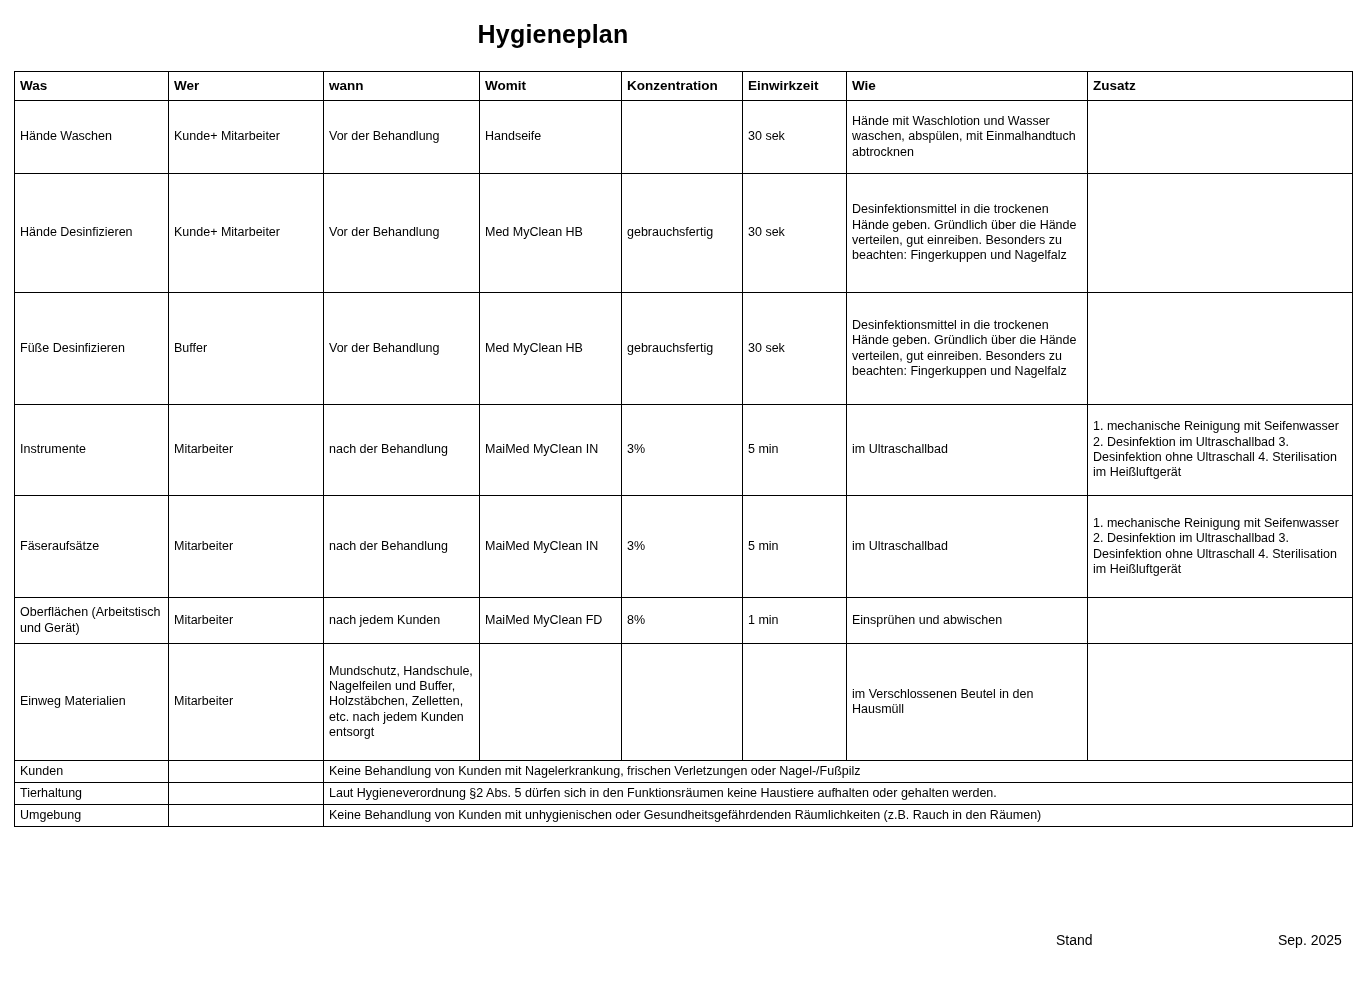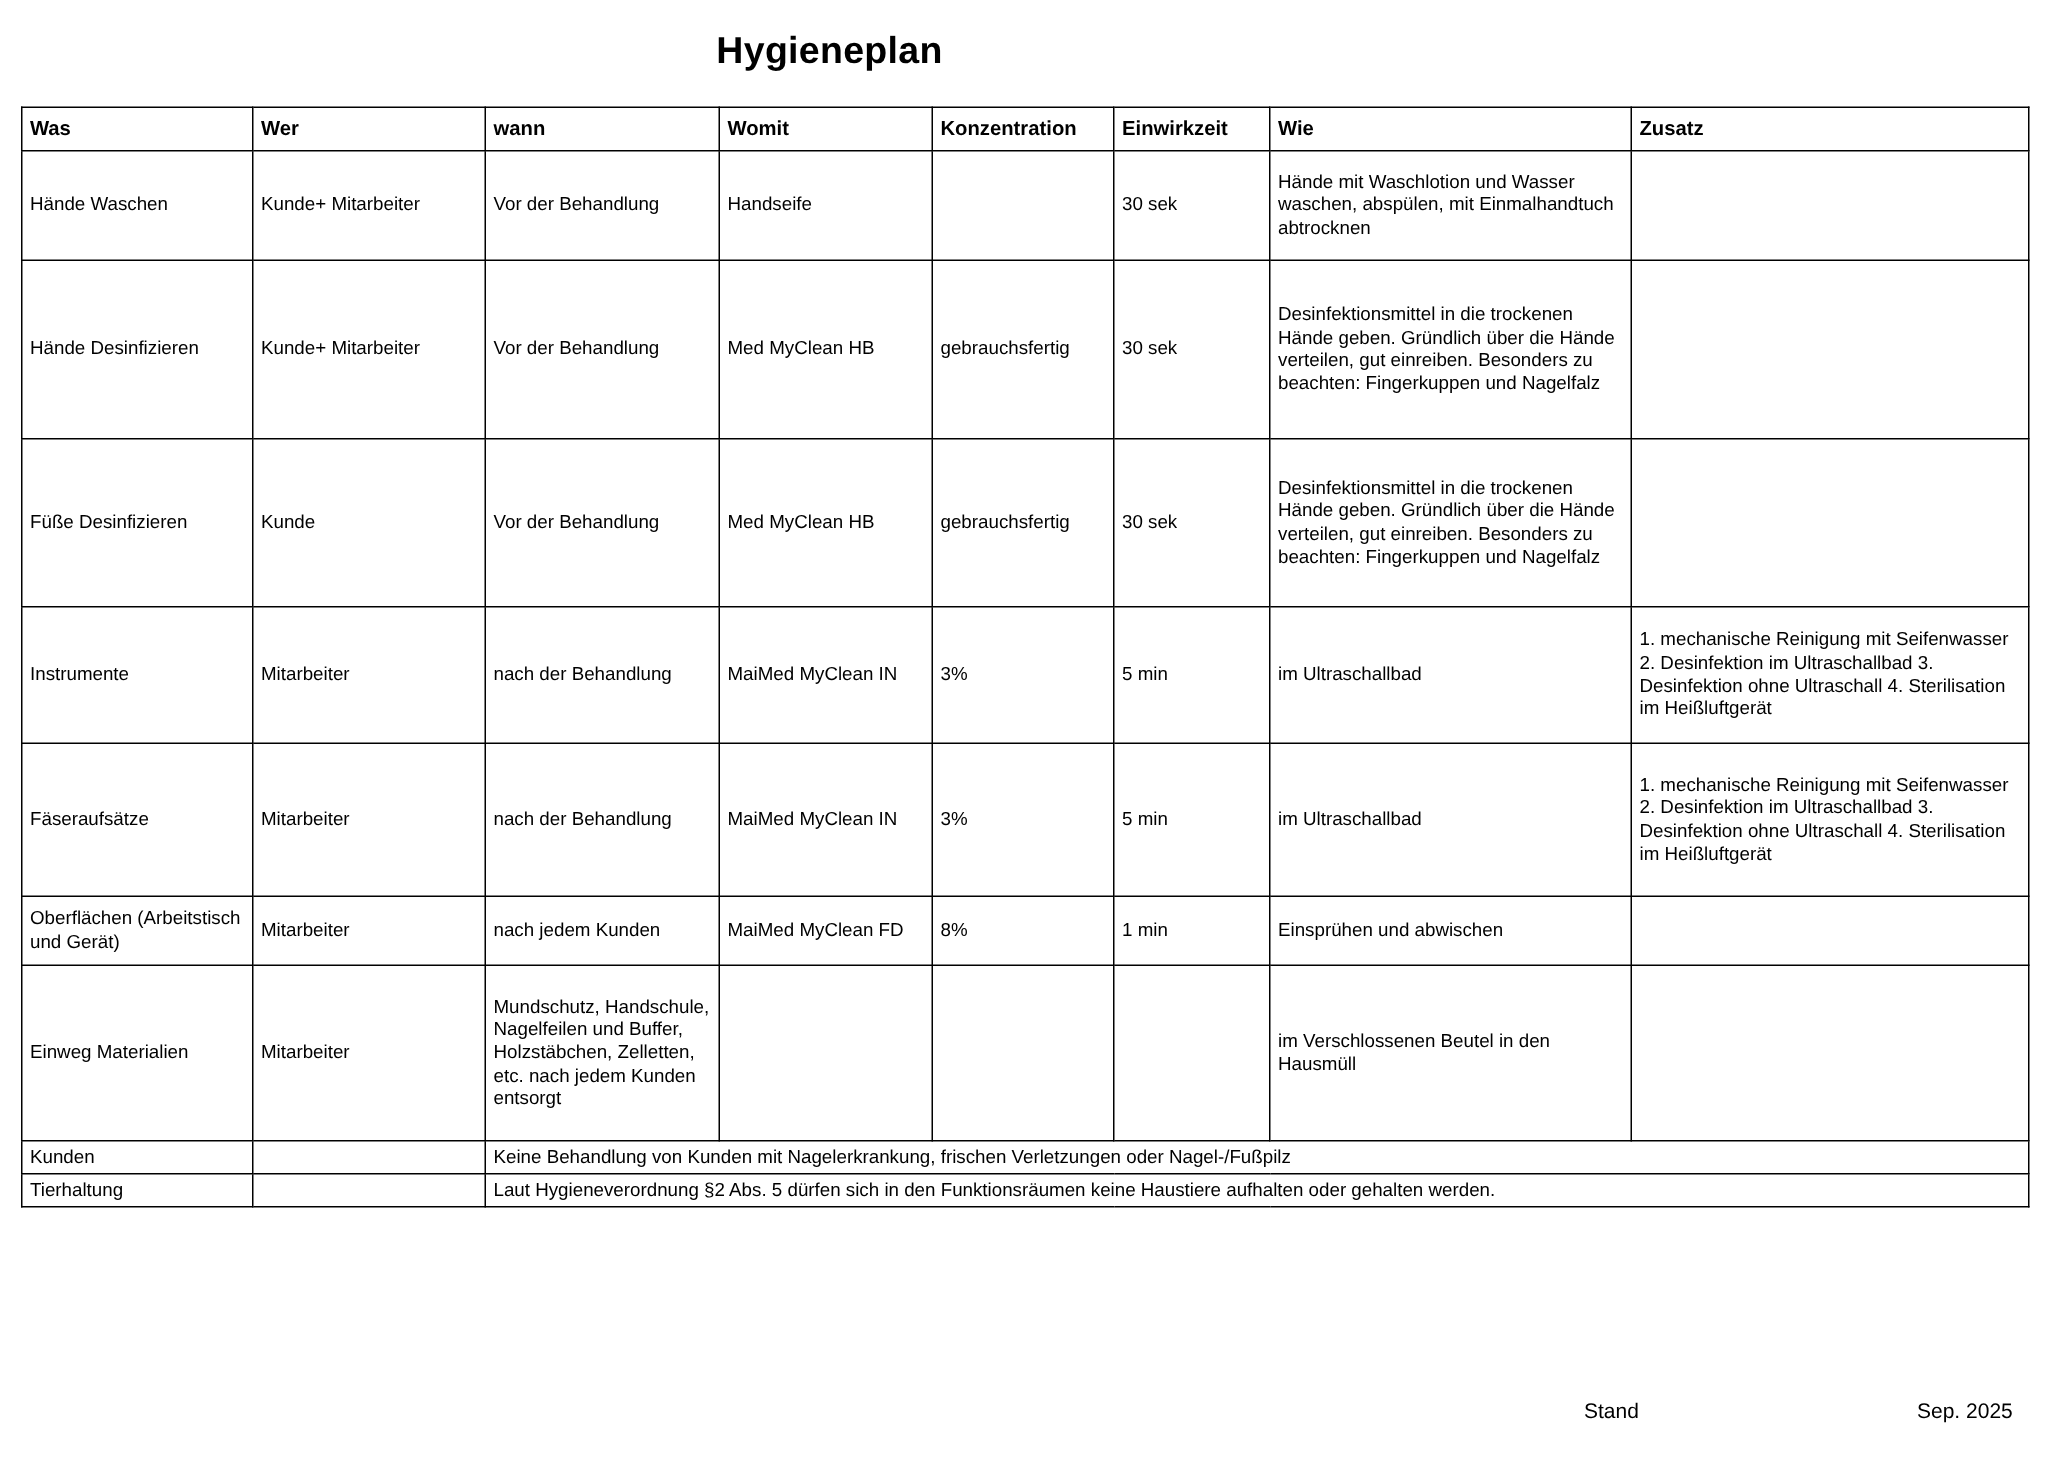--- a/index.html
+++ b/index.html
@@ -152,21 +152,21 @@
         <td class="b">Kunde+ Mitarbeiter</td>
         <td>Vor der Behandlung</td>
         <td class="ctr">Med MyClean HB</td>
         <td>gebrauchsfertig</td>
         <td>30 sek</td>
         <td class="wie">Desinfektionsmittel in die trockenen Hände geben. Gründlich über die Hände verteilen, gut einreiben. Besonders zu beachten: Fingerkuppen und Nagelfalz</td>
         <td class="zusatz empty"></td>
       </tr>
       <tr class="r3">
         <td class="b">Füße Desinfizieren</td>
-        <td class="b">Kunde</td>
+        <td class="b">Buffer</td>
         <td>Vor der Behandlung</td>
         <td class="ctr">Med MyClean HB</td>
         <td>gebrauchsfertig</td>
         <td>30 sek</td>
         <td class="wie">Desinfektionsmittel in die trockenen Hände geben. Gründlich über die Hände verteilen, gut einreiben. Besonders zu beachten: Fingerkuppen und Nagelfalz</td>
         <td class="zusatz empty"></td>
       </tr>
       <tr class="r5">
         <td class="b">Instrumente</td>
         <td class="b">Mitarbeiter</td>
@@ -211,20 +211,25 @@
       <tr class="rb">
         <td class="b">Kunden</td>
         <td></td>
         <td colspan="6">Keine Behandlung von Kunden mit Nagelerkrankung, frischen Verletzungen oder Nagel-/Fußpilz</td>
       </tr>
       <tr class="rb">
         <td class="b">Tierhaltung</td>
         <td></td>
         <td colspan="6">Laut Hygieneverordnung §2 Abs. 5 dürfen sich in den Funktionsräumen keine Haustiere aufhalten oder gehalten werden.</td>
       </tr>
+      <tr class="rb">
+        <td class="b">Umgebung</td>
+        <td></td>
+        <td colspan="6">Keine Behandlung von Kunden mit unhygienischen oder Gesundheitsgefährdenden Räumlichkeiten (z.B. Rauch in den Räumen)</td>
+      </tr>
     </tbody>
   </table>
 
   <div class="footer">
     <div class="stand">Stand</div>
     <div class="date">Sep. 2025</div>
   </div>
 
 </div>
 

